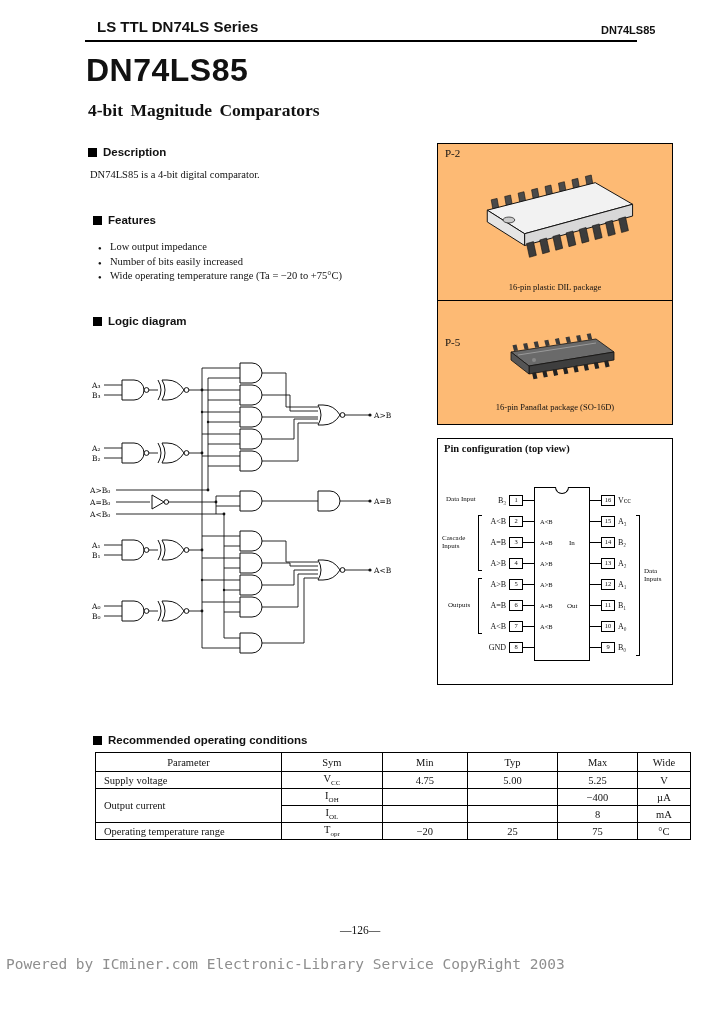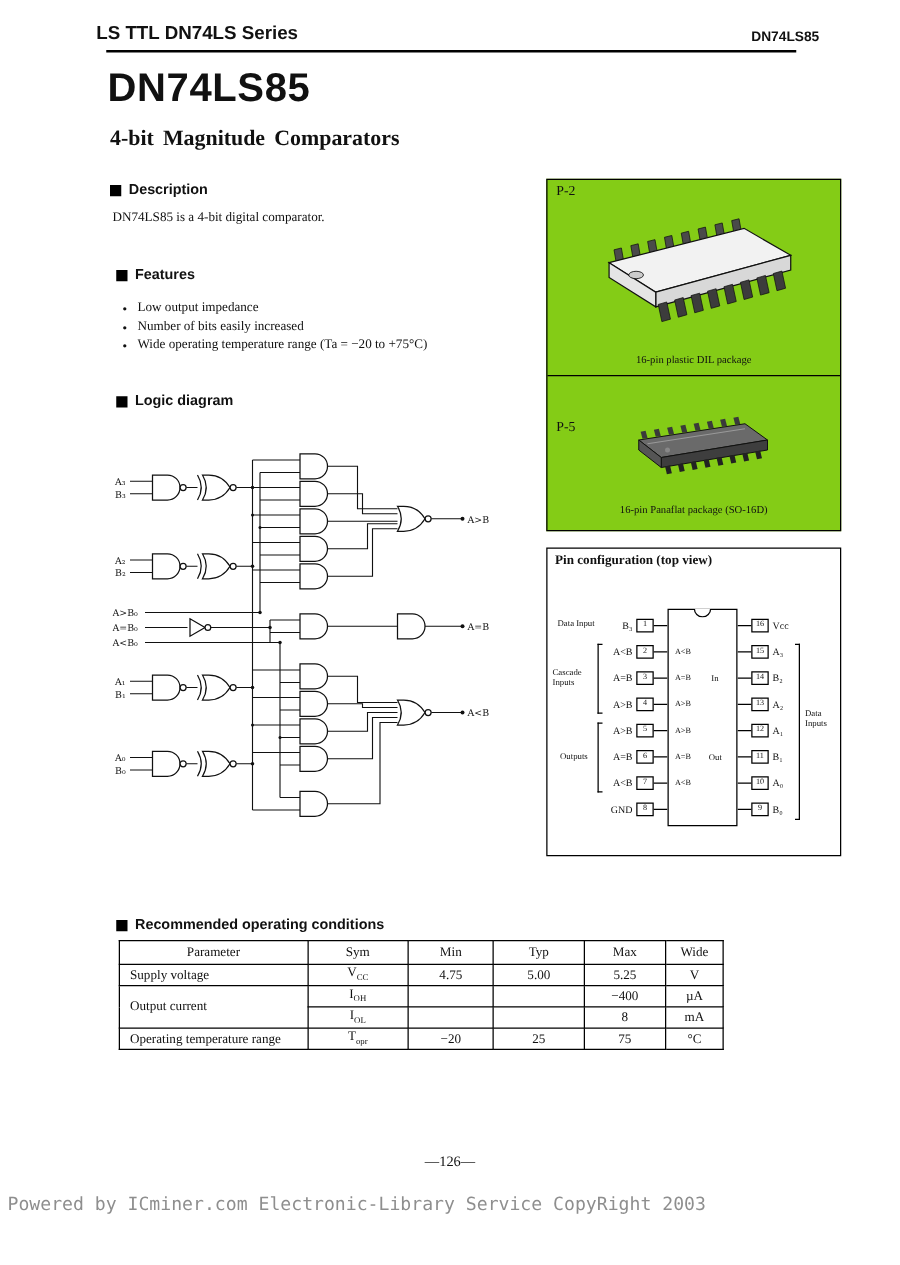--- a/index.html
+++ b/index.html
@@ -4,39 +4,39 @@
 <style>
   * { margin:0; padding:0; box-sizing:border-box; }
   html,body { background:#fff; }
   .page {
     position:relative; width:720px; height:1012px; background:#fff;
     font-family:"Liberation Serif", serif; color:#111; overflow:hidden;
   }
   .abs { position:absolute; }
 
   
-  .hdr-left { left:77px; top:18px; font-family:"Liberation Sans",sans-serif; font-weight:bold; font-size:15px; }
+  .hdr-left { left:97px; top:18px; font-family:"Liberation Sans",sans-serif; font-weight:bold; font-size:15px; }
   .hdr-right { left:601px; top:24px; font-family:"Liberation Sans",sans-serif; font-weight:bold; font-size:11px; }
   .hdr-rule { left:85px; top:40px; width:552px; height:2px; background:#000; }
 
   .big-title { left:86px; top:52px; font-family:"Liberation Sans",sans-serif; font-weight:bold; font-size:32px; letter-spacing:0.5px; }
   .subtitle { left:88px; top:100px; font-size:17.5px; word-spacing:3px;font-weight:bold; }
 
   
   .sec { position:absolute; font-family:"Liberation Sans",sans-serif; font-weight:bold; font-size:11.5px; display:flex; align-items:center; gap:6px; }
   .sq { width:9px; height:9px; background:#000; display:inline-block; flex:0 0 auto; }
 
   .desc-text { left:90px; top:169px; font-size:10.5px; }
 
   .feat { left:98px; top:240px; list-style:none; font-size:10.5px; }
   .feat li { line-height:14.5px; padding-left:12px; position:relative; }
   .feat li::before { content:"●"; position:absolute; left:0; top:1px; font-size:6px; }
 
   
-  .pkgbox { left:437px; top:143px; width:236px; height:282px; border:1px solid #000; background:#84cc16; }
+  .pkgbox { left:437px; top:143px; width:236px; height:282px; border:1px solid #000; background:#fdba74; }
   .pkg-label { position:absolute; left:7px; font-size:11px; }
   .pkg-caption { position:absolute; left:0; width:100%; text-align:center; font-size:8.5px; }
   .pkg-divider { position:absolute; left:0; top:156px; width:100%; border-top:1px solid #000; }
 
   .pinbox { left:437px; top:438px; width:236px; height:247px; border:1px solid #000; background:#fff; }
   .pin-heading { position:absolute; left:6px; top:4px; font-size:10.5px; font-weight:bold; }
   .pin-row { position:absolute; height:21px; display:flex; align-items:center; }
   .pin-row.l { left:0; width:96px; justify-content:flex-end; }
   .pin-row.r { left:152px; width:84px; justify-content:flex-start; }
   .pin-sq { width:14px; height:11px; border:1px solid #000; font-size:6.5px; display:flex; align-items:center; justify-content:center; flex:0 0 auto; line-height:1; }
@@ -44,21 +44,21 @@
   .pin-lbl { font-size:8px; margin:0 3px; white-space:nowrap; }
   .chip { position:absolute; left:96px; top:48px; width:56px; height:174px; border:1px solid #000; background:#fff; }
   .notch { position:absolute; left:20px; top:-1px; width:14px; height:7px; border:1px solid #000; border-top:none; border-radius:0 0 7px 7px; background:#fff; }
   .inlbl { position:absolute; left:5px; font-size:6.5px; line-height:1; }
   .inio { position:absolute; font-size:7px; line-height:1; }
   .grp { position:absolute; font-size:7px; line-height:8px; }
   .brace-l { position:absolute; width:4px; border-left:1px solid #000; border-top:1px solid #000; border-bottom:1px solid #000; }
   .brace-r { position:absolute; width:4px; border-right:1px solid #000; border-top:1px solid #000; border-bottom:1px solid #000; }
 
   
-  .octable { position:absolute; left:95px; top:752px; width:484px; border-collapse:collapse; font-size:10.5px; }
+  .octable { position:absolute; left:95px; top:752px; width:596px; border-collapse:collapse; font-size:10.5px; }
   .octable th, .octable td { border:1px solid #000; padding:1px 4px; text-align:center; font-weight:normal; height:17px; }
   .octable th { height:19px; }
   .octable td.pname { text-align:left; padding-left:8px; }
   .octable sub { font-size:7px; }
 
   .pageno { left:0; right:0; top:924px; text-align:center; font-size:11.5px; }
   .wm { left:6px; top:956px; font-family:"DejaVu Sans Mono",monospace; font-size:14.5px; color:#8e8e8e; white-space:nowrap; }
 
   svg text { font-family:"DejaVu Serif",serif; }
 </style>

